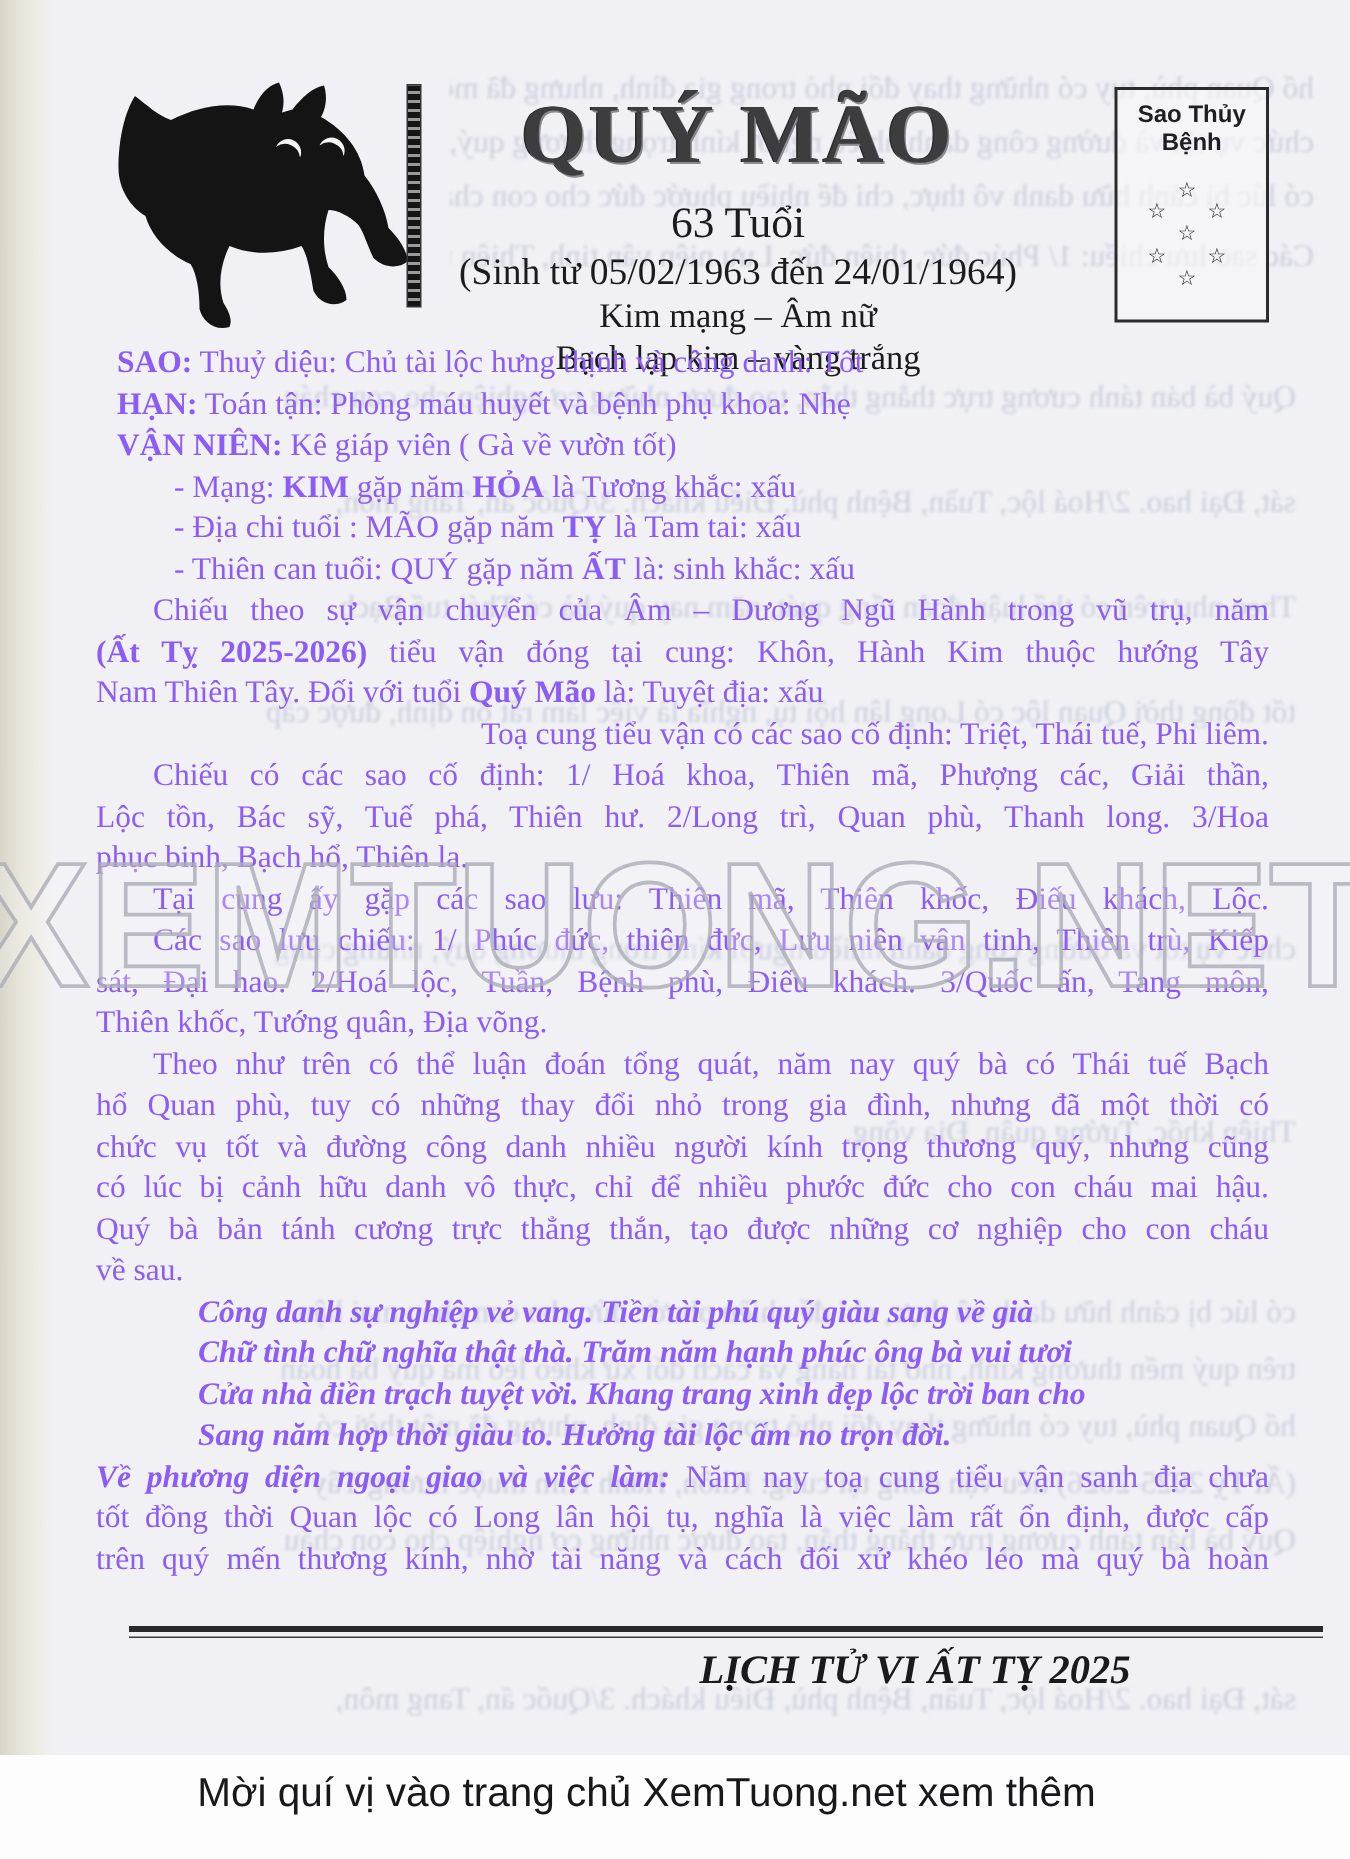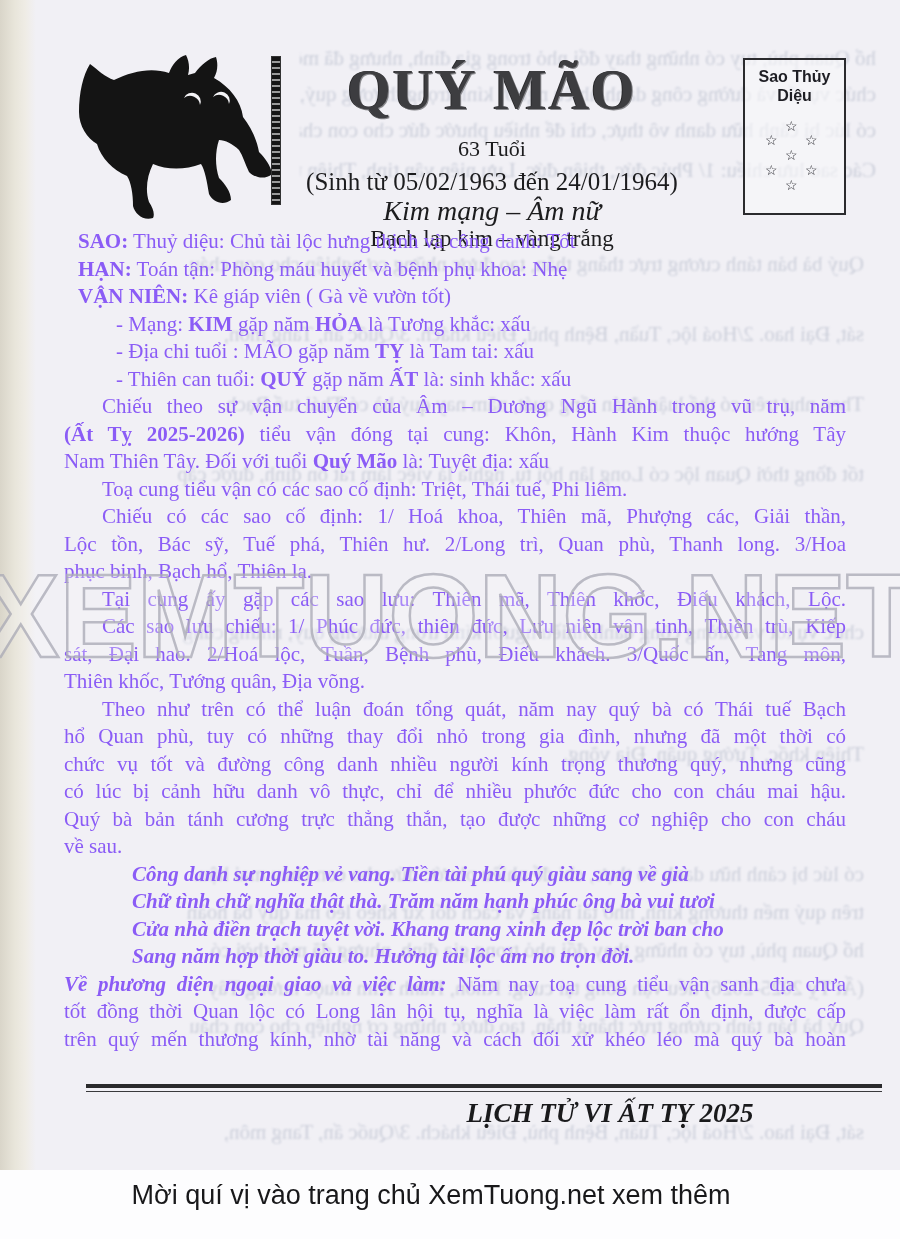--- a/index.html
+++ b/index.html
@@ -13,37 +13,37 @@
   
   .ghost{position:absolute;left:0;top:0;width:900px;height:1170px;z-index:1;pointer-events:none;}
   .gline{position:absolute;white-space:nowrap;overflow:hidden;color:#99a2b6;opacity:.42;
       filter:blur(1.1px);transform:scaleX(-1);font-size:21px;}
   
   .wm{position:absolute;left:0;top:552px;width:900px;height:130px;z-index:4;pointer-events:none;opacity:.8;}
   
   .hdr{position:absolute;left:292px;top:48px;width:400px;text-align:center;z-index:3;color:#1c1c1e;}
   .hdr .title{font-size:56px;font-weight:bold;line-height:84px;letter-spacing:2px;color:#3d3d40;
       text-shadow:1px 1px 0 #8a8a8e, -1px 0 0 #2a2a2c;}
-  .hdr .age{font-size:22px;line-height:34px;}
+  .hdr .age{font-size:29px;line-height:34px;}
   .hdr .dates{font-size:25px;line-height:31px;}
-  .hdr .menh{font-size:28px;line-height:28px;font-style:italic;}
+  .hdr .menh{font-size:23px;line-height:28px;}
   .hdr .napam{font-size:23px;line-height:28px;}
   .catbox{position:absolute;left:72px;top:52px;width:205px;height:172px;z-index:3;}
   .decobar{position:absolute;left:271px;top:56px;width:8px;height:147px;z-index:3;
       background:repeating-linear-gradient(180deg,#151515 0 4px,#9b9b9b 4px 6px);border:1px solid #333;}
   .starbox{position:absolute;left:743px;top:58px;width:99px;height:153px;border:2px solid #2b2b2e;
       z-index:3;background:rgba(248,248,250,.6);}
   .starbox .lbl{font-family:"Liberation Sans",sans-serif;font-weight:bold;font-size:16px;
       line-height:19px;text-align:center;padding-top:7px;color:#1e1e24;}
   .star{position:absolute;font-size:14px;color:#23232a;}
   
   .doc{position:absolute;left:64px;top:228px;width:782px;z-index:3;color:#8b5cf6;font-size:21px;}
   .ln{height:27.5px;line-height:27.5px;white-space:nowrap;}
   .jz{text-align:justify;text-align-last:justify;white-space:normal;overflow:hidden;}
-  .ind{text-indent:38px;}
+  .ind{text-indent:38px;text-align:right;}
   .ml1{margin-left:14px;}
   .ml2{margin-left:52px;}
   .verse{margin-left:68px;font-weight:bold;font-style:italic;}
   
   .rule{position:absolute;left:86px;top:1084px;width:796px;height:3px;z-index:3;
       border-top:4px solid #2a2a2c;border-bottom:1px solid #3a3a3c;}
   .lich{position:absolute;left:440px;top:1098px;width:340px;text-align:center;z-index:3;
       font-size:27px;font-weight:bold;font-style:italic;color:#1a1a1c;}
   .banner{position:absolute;left:0;top:1180px;width:862px;text-align:center;z-index:3;
       font-family:"Liberation Sans",sans-serif;font-size:27px;color:#18181a;}
@@ -98,42 +98,42 @@
   <div class="title">QUÝ MÃO</div>
   <div class="age">63 Tuổi</div>
   <div class="dates">(Sinh từ 05/02/1963 đến 24/01/1964)</div>
   <div class="menh">Kim  mạng – Âm nữ</div>
   <div class="napam">Bạch lạp kim – vàng trắng</div>
 </div>
 
 <div class="starbox">
   <div class="lbl">
     <span>Sao Thủy</span><br>
-    <span>Diệu</span>
+    <span>Bệnh</span>
   </div>
   <span class="star" style="left:40px;top:58px">☆</span>
   <span class="star" style="left:20px;top:72px">☆</span>
   <span class="star" style="left:60px;top:72px">☆</span>
   <span class="star" style="left:40px;top:87px">☆</span>
   <span class="star" style="left:20px;top:102px">☆</span>
   <span class="star" style="left:60px;top:102px">☆</span>
   <span class="star" style="left:40px;top:117px">☆</span>
 </div>
 
 <svg class="wm" viewBox="0 0 900 130" xmlns="http://www.w3.org/2000/svg">
   <text x="-18" y="105" textLength="935" lengthAdjust="spacingAndGlyphs" font-family="Liberation Sans, sans-serif" font-weight="bold" font-size="118" fill="rgba(246,246,250,0.35)" stroke="#adadb8" stroke-width="2.5">XEMTUONG.NET</text>
 </svg>
 
 <div class="doc">
   <div class="ln ml1"><span style="font-weight: bold;">SAO:</span><span> Thuỷ diệu: Chủ tài lộc hưng thịnh và công danh: Tốt</span></div>
   <div class="ln ml1"><span style="font-weight: bold;">HẠN:</span><span> Toán tận: Phòng máu huyết và bệnh phụ khoa: Nhẹ</span></div>
   <div class="ln ml1"><span style="font-weight: bold;">VẬN NIÊN:</span><span> Kê giáp viên ( Gà về vườn tốt)</span></div>
   <div class="ln ml2"><span>- Mạng: </span><span style="font-weight: bold;">KIM</span><span> gặp năm </span><span style="font-weight: bold;">HỎA</span><span> là Tương khắc: xấu</span></div>
   <div class="ln ml2"><span>- Địa chi tuổi : </span><span style="font-weight: normal;">MÃO</span><span> gặp năm </span><span style="font-weight: bold;">TỴ</span><span> là Tam tai: xấu</span></div>
-  <div class="ln ml2"><span>- Thiên can tuổi: </span><span style="font-weight: bold; text-align: center;">QUÝ</span><span> gặp năm </span><span style="font-weight: bold;">ẤT</span><span> là: sinh khắc: xấu</span></div>
+  <div class="ln ml2"><span>- Thiên can tuổi: </span><span style="font-weight: normal; text-align: center;">QUÝ</span><span> gặp năm </span><span style="font-weight: bold;">ẤT</span><span> là: sinh khắc: xấu</span></div>
   <div class="ln jz ind">Chiếu theo sự vận chuyển của Âm – Dương Ngũ Hành trong vũ trụ, năm</div>
   <div class="ln jz"><span style="font-weight: bold;">(Ất Tỵ 2025-2026)</span><span> tiểu vận đóng tại cung: Khôn, Hành Kim thuộc hướng Tây</span></div>
   <div class="ln"><span>Nam Thiên Tây. Đối với tuổi </span><span style="font-weight: bold;">Quý Mão</span><span> là: Tuyệt địa: xấu</span></div>
   <div class="ln ind">Toạ cung tiểu vận có các sao cố định: Triệt, Thái tuế, Phi liêm.</div>
   <div class="ln jz ind">Chiếu có các sao cố định: 1/ Hoá khoa, Thiên mã, Phượng các, Giải thần,</div>
   <div class="ln jz">Lộc tồn, Bác sỹ, Tuế phá, Thiên hư. 2/Long trì, Quan phù, Thanh long. 3/Hoa</div>
   <div class="ln">phục binh, Bạch hổ, Thiên la.</div>
   <div class="ln jz ind">Tại cung ấy gặp các sao lưu: Thiên mã, Thiên khốc, Điếu khách, Lộc.</div>
   <div class="ln jz ind">Các sao lưu chiếu: 1/ Phúc đức, thiên đức, Lưu niên vân tinh, Thiên trù, Kiếp</div>
   <div class="ln jz">sát, Đại hao. 2/Hoá lộc, Tuần, Bệnh phù, Điếu khách. 3/Quốc ấn, Tang môn,</div>

